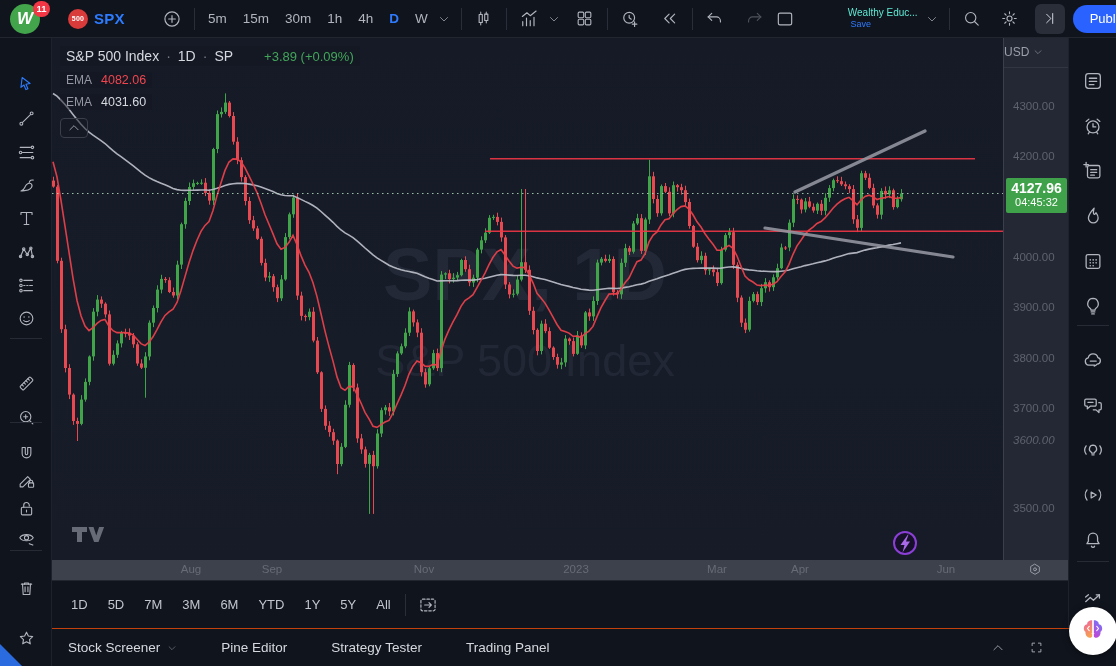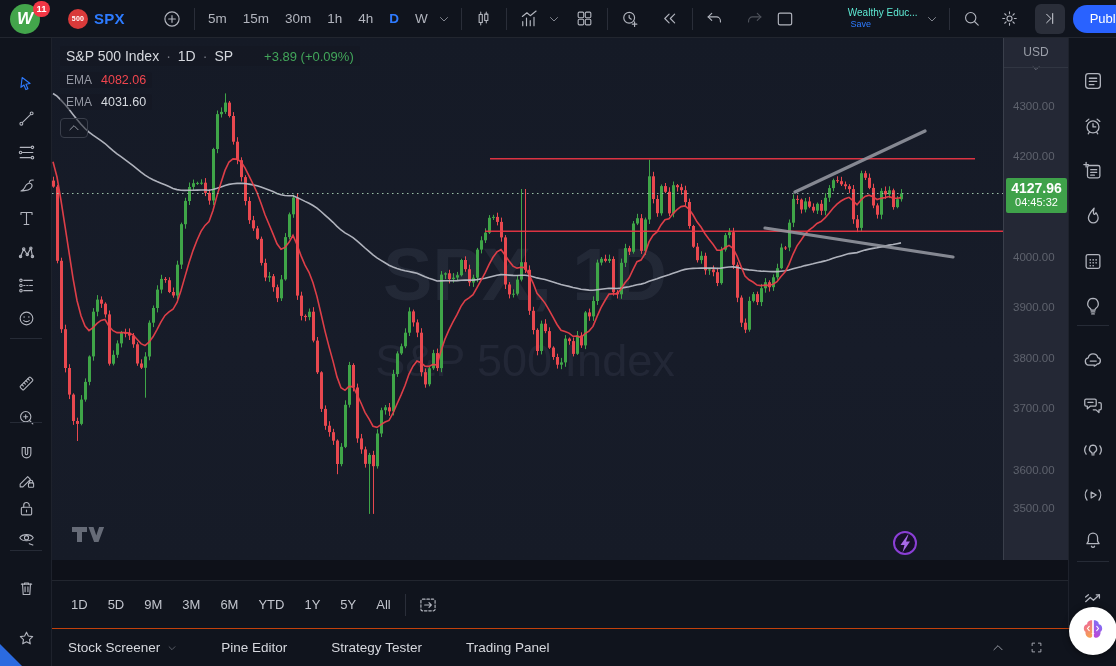--- a/index.html
+++ b/index.html
@@ -54,21 +54,21 @@
   .legend-int{color:#d5d8de;}
   .legend-change{color:#42a55a;margin-left:24px;font-size:13px;}
   .legend-ind{display:flex;align-items:baseline;gap:9px;font-size:12px;color:#9598a3;margin-top:6px;
               background:rgba(19,23,34,.45);padding:1px 6px;border-radius:3px;width:max-content;}
   .ind-val{font-size:12.5px;}
   .legend-collapse{margin-top:8px;width:28px;height:20px;border:1px solid #3a3f4b;border-radius:4px;background:rgba(19,23,34,.5);
                    color:#b2b5be;display:flex;align-items:center;justify-content:center;cursor:pointer;}
   
   .paxis{position:relative;width:65px;height:522px;background:#242835;border-left:1px solid #3a3f4b;}
   .usd-row{position:absolute;top:7px;left:0;width:100%;display:flex;align-items:center;justify-content:flex-start;gap:4px;
-           color:#9b9fa9;font-size:12px;cursor:pointer;flex-direction:column;}
+           color:#9b9fa9;font-size:12px;cursor:pointer;}
   .usd-div{position:absolute;top:29px;left:0;width:100%;height:1px;background:#313642;}
   .ptick{position:absolute;left:9px;color:#5e626d;font-size:11.5px;}
   .last-label{position:absolute;left:2px;width:61px;background:#3fa24a;border-radius:2px;color:#fff;text-align:center;
               padding:2px 0 3px;line-height:1.2;z-index:2;}
   .last-price{font-size:14px;font-weight:bold;}
   .last-count{font-size:11px;}
   
   .time-strip{position:absolute;left:52px;top:560px;width:1016px;height:20px;background:#3d414c;z-index:4;}
   .ttick{position:absolute;top:3px;transform:translateX(-50%);color:#666b76;font-size:11.5px;}
   .strip-gear{position:absolute;left:974px;top:1px;width:18px;height:18px;color:#9ba0aa;background:none;border:none;
@@ -887,31 +887,48 @@
       <div class="last-label" id="last-label" style="top: 139.536px;">
         <div class="last-price">4127.96</div>
         <div class="last-count">04:45:32</div>
       </div>
     <span class="ptick" style="top: 62px;">4300.00</span>
         <span class="ptick" style="top: 112.3px;">4200.00</span>
         <span class="ptick" style="top: 212.9px;">4000.00</span>
         <span class="ptick" style="top: 263.2px;">3900.00</span>
         <span class="ptick" style="top: 313.5px;">3800.00</span>
         <span class="ptick" style="top: 363.8px;">3700.00</span>
-        <span class="ptick" style="top: 426px;">3600.00</span>
+        <span class="ptick" style="top: 396px; font-style: italic;">3600.00</span>
         <span class="ptick" style="top: 464.4px;">3500.00</span>
       </div>
   </div>
 
+  <div class="time-strip" id="time-strip">
+    <button class="strip-gear">
+        <span>
+          <svg xmlns="http://www.w3.org/2000/svg" viewBox="0 0 24 24" fill="none" stroke="currentColor" stroke-width="1.4" stroke-linecap="round" stroke-linejoin="round" width="16" height="16">
+            <path d="M12 3.5 l6.5 3.8 v7.4 L12 18.5 5.5 14.7 V7.3 Z"></path>
+            <circle cx="12" cy="11" r="2.2"></circle>
+          </svg>
+        </span>
+      </button>
+  <span class="ttick" style="left: 139px;">Aug</span>
+      <span class="ttick" style="left: 220px;">Sep</span>
+      <span class="ttick" style="left: 372px;">Nov</span>
+      <span class="ttick" style="left: 524px;">2023</span>
+      <span class="ttick" style="left: 665px;">Mar</span>
+      <span class="ttick" style="left: 748px;">Apr</span>
+      <span class="ttick" style="left: 894px;">Jun</span>
+    </div>
 
   <div class="range-bar">
     <div class="range-items" id="range-items">
         <button class="rb-btn">1D</button>
         <button class="rb-btn">5D</button>
-        <button class="rb-btn">9M</button>
+        <button class="rb-btn">7M</button>
         <button class="rb-btn">3M</button>
         <button class="rb-btn">6M</button>
         <button class="rb-btn">YTD</button>
         <button class="rb-btn">1Y</button>
         <button class="rb-btn">5Y</button>
         <button class="rb-btn">All</button>
       </div>
     <div class="vdiv"></div>
     <button class="icon-btn">
         <span>

